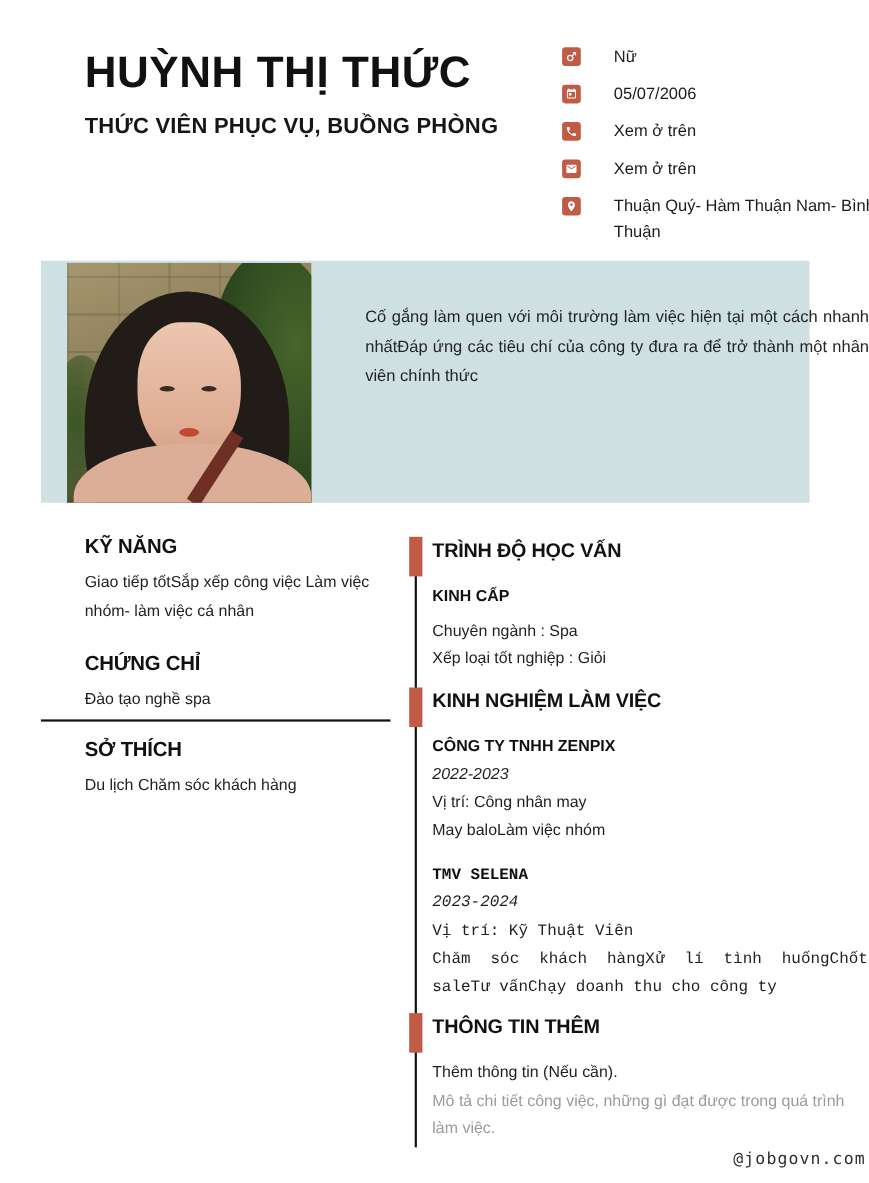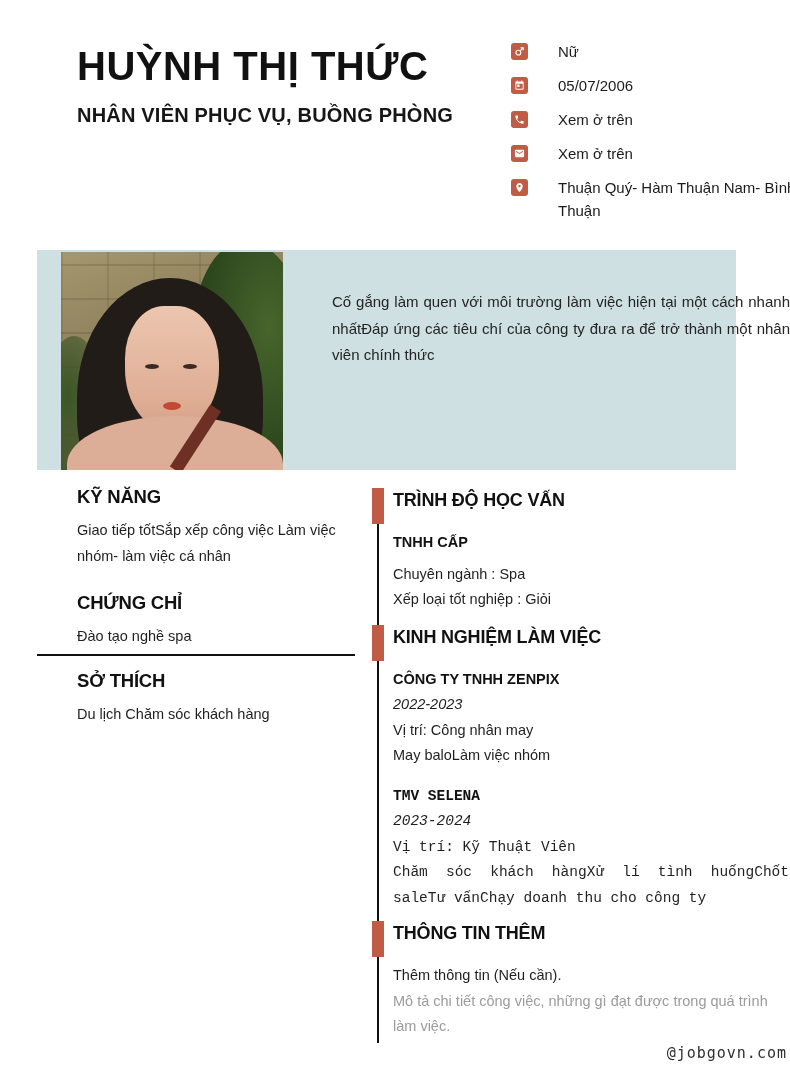--- a/index.html
+++ b/index.html
@@ -10,21 +10,21 @@
   
   .name { position:absolute; left:40px; top:44px; font-size:40px; font-weight:800; letter-spacing:0.5px; color:#111; }
   .subtitle { position:absolute; left:40px; top:104px; font-size:20px; font-weight:700; letter-spacing:0.2px; color:#161616; }
 
   .contact { position:absolute; left:474px; top:40px; width:292px; display:flex; flex-direction:column; gap:11px; }
   .contact-row { display:flex; align-items:flex-start; gap:30px; font-size:15px; line-height:23px; color:#1b1b1b; }
   .badge { flex:0 0 17px; width:17px; height:17px; margin-top:3px; border-radius:3px; display:flex; align-items:center; justify-content:center; }
   .badge svg { width:11px; height:11px; display:block; }
 
   
-  .band { position:absolute; left:0; top:250px; width:699px; height:220px; }
+  .band { position:absolute; left:0; top:237px; width:699px; height:220px; }
   .objective { position:absolute; left:295px; top:39px; width:458px; font-size:15px; line-height:26.5px; text-align:justify; color:#242424; }
 
   .photo { position:absolute; left:24px; top:2px; width:222px; height:218px; overflow:hidden;
            background:linear-gradient(160deg,#a5976f 0%,#8d805b 38%,#6e664a 62%,#50503a 100%); }
   .photo .grout { position:absolute; inset:0;
            background:repeating-linear-gradient(0deg, rgba(60,55,35,.35) 0 2px, transparent 2px 34px),
                       repeating-linear-gradient(90deg, rgba(60,55,35,.28) 0 2px, transparent 2px 46px); opacity:.5; }
   .photo .leaf-r { position:absolute; right:-28px; top:-10px; width:120px; height:240px;
            background:radial-gradient(ellipse at 65% 35%, #47652c 0%, #2c461d 60%, #1f3414 100%);
            border-radius:45% 55% 40% 60%; }
@@ -64,21 +64,21 @@
   
   .watermark { position:absolute; right:40px; bottom:13px; font-family:"DejaVu Sans Mono","Liberation Mono",monospace;
                font-size:15px; letter-spacing:1px; color:#2f2f2f;padding-left:48px; }
 </style>
 </head>
 <body>
 
 <div class="page">
 
   <div class="name">HUỲNH THỊ THỨC</div>
-  <div class="subtitle">NHÂN VIÊN PHỤC VỤ, BUỒNG PHÒNG</div>
+  <div class="subtitle">THỨC VIÊN PHỤC VỤ, BUỒNG PHÒNG</div>
 
   <div class="contact">
     <div class="contact-row">
       <span class="badge" style="background: rgb(192, 91, 69);">
         <svg viewBox="0 0 24 24" fill="none" stroke="#fff" stroke-width="2.4">
             <circle cx="9.5" cy="14.5" r="5.2"></circle>
             <path d="M13.5 10.5 L20 4"></path>
             <path d="M14.5 4 H20 V9.5"></path>
           </svg>
       </span>
@@ -147,21 +147,21 @@
   </div>
 
   <div class="vline"></div>
   <div class="right-col">
 
     <div class="sec-head">
       <span class="sec-bar" style="background: rgb(192, 91, 69);"></span>
       <span class="sec-title">TRÌNH ĐỘ HỌC VẤN</span>
     </div>
     <div class="r-content">
-      <div class="sub-bold mt6">TNHH CẤP</div>
+      <div class="sub-bold mt6">KINH CẤP</div>
       <div class="mt6">Chuyên ngành : Spa</div>
       <div>Xếp loại tốt nghiệp : Giỏi</div>
     </div>
 
     <div class="sec-head mt12">
       <span class="sec-bar" style="background: rgb(192, 91, 69);"></span>
       <span class="sec-title">KINH NGHIỆM LÀM VIỆC</span>
     </div>
     <div class="r-content">
       <div>

